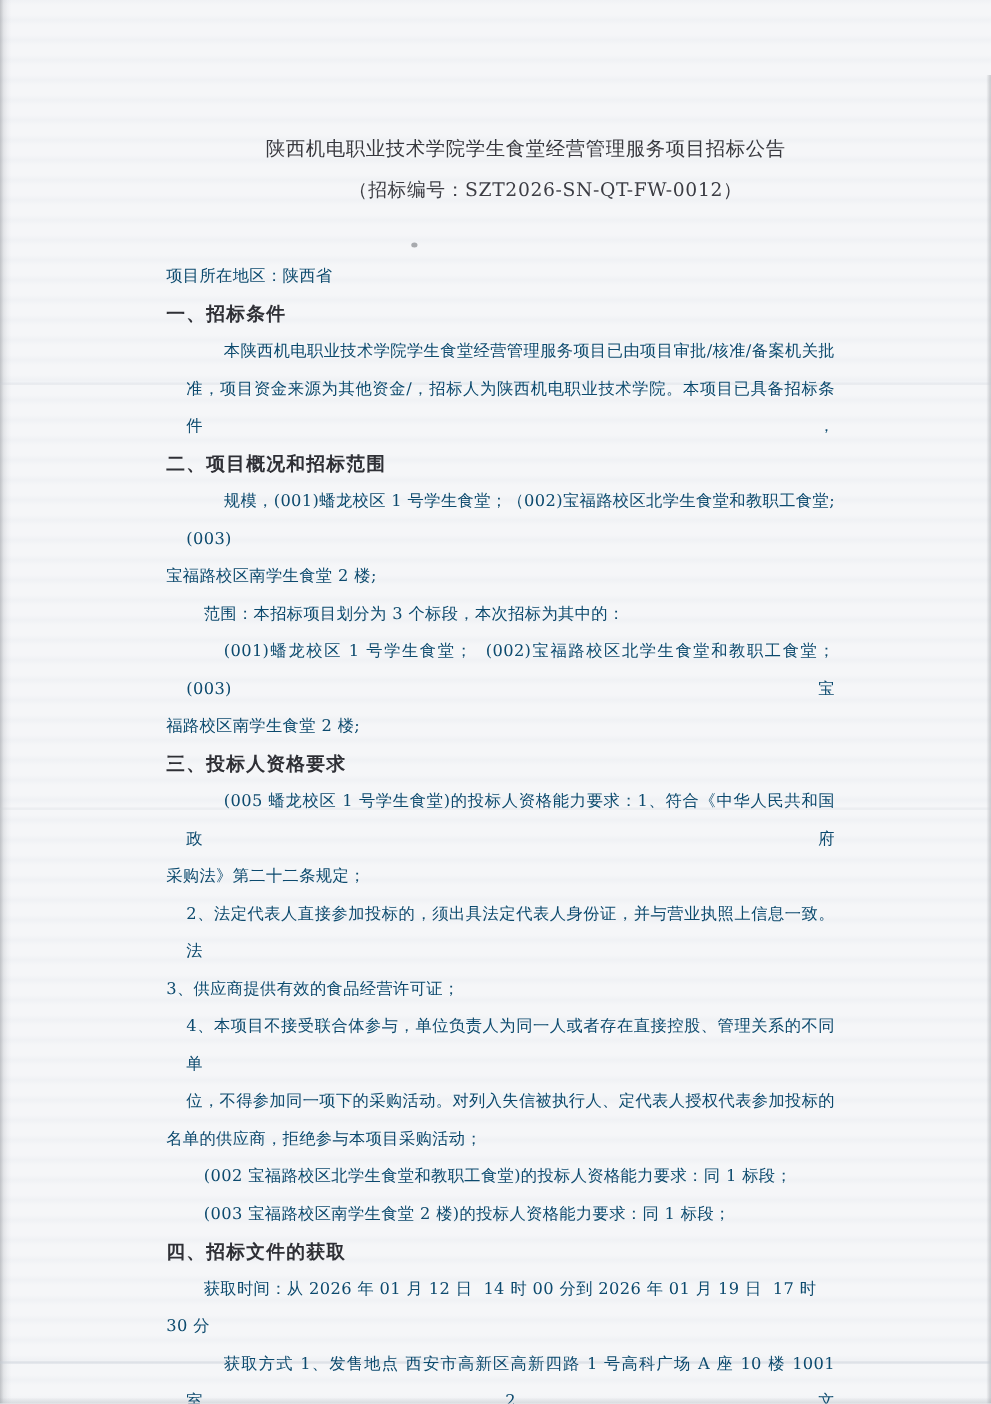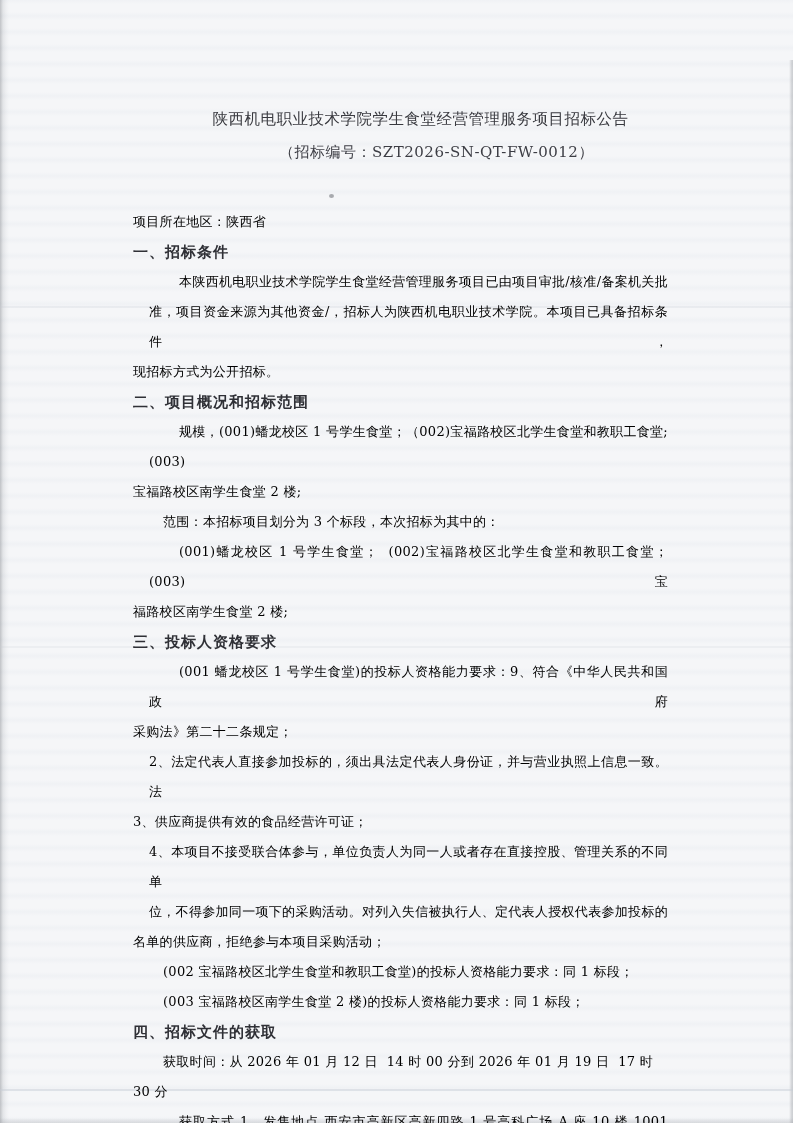--- a/index.html
+++ b/index.html
@@ -69,21 +69,21 @@
     padding-left:40px;
   }
   .content{
     position:absolute;top:207px;left:133px;width:535px;
   }
   .line{
     line-height:30px;
     font-size:13px;
     letter-spacing:0.3px;
     white-space:pre-wrap;
-    color:#000000;
+    color:#0c4a6e;
   }
   .h{
     font-family:"Liberation Sans","DejaVu Sans",sans-serif;
     font-weight:700;
     font-size:15px;
     letter-spacing:1px;
     color:#2f3036;
   }
   .ind{text-indent:30px;}
   .jf{text-align:justify;text-align-last:justify;margin-left:16px;}
@@ -102,29 +102,28 @@
   <div class="artifact-dot"></div>
 
   <div class="doc-title">陕西机电职业技术学院学生食堂经营管理服务项目招标公告</div>
   <div class="doc-subtitle">（招标编号：SZT2026-SN-QT-FW-0012）</div>
 
   <div class="content">
     <div class="line">项目所在地区：陕西省</div>
     <div class="line h">一、招标条件</div>
     <div class="line ind jf">本陕西机电职业技术学院学生食堂经营管理服务项目已由项目审批/核准/备案机关批</div>
     <div class="line jf">准，项目资金来源为其他资金/，招标人为陕西机电职业技术学院。本项目已具备招标条件，</div>
-    <div class="line">现招标方式为公开招标。</div>
     <div class="line h">二、项目概况和招标范围</div>
     <div class="line ind jf">规模，(001)蟠龙校区 1 号学生食堂；（002)宝福路校区北学生食堂和教职工食堂;(003)</div>
     <div class="line">宝福路校区南学生食堂 2 楼;</div>
     <div class="line ind">范围：本招标项目划分为 3 个标段，本次招标为其中的：</div>
     <div class="line ind jf">(001)蟠龙校区 1 号学生食堂；  (002)宝福路校区北学生食堂和教职工食堂；  (003)宝</div>
     <div class="line">福路校区南学生食堂 2 楼;</div>
     <div class="line h">三、投标人资格要求</div>
-    <div class="line ind jf">(001 蟠龙校区 1 号学生食堂)的投标人资格能力要求：9、符合《中华人民共和国政府</div>
+    <div class="line ind jf">(005 蟠龙校区 1 号学生食堂)的投标人资格能力要求：1、符合《中华人民共和国政府</div>
     <div class="line">采购法》第二十二条规定；</div>
     <div class="line jf">2、法定代表人直接参加投标的，须出具法定代表人身份证，并与营业执照上信息一致。法</div>
     <div class="line">3、供应商提供有效的食品经营许可证；</div>
     <div class="line jf">4、本项目不接受联合体参与，单位负责人为同一人或者存在直接控股、管理关系的不同单</div>
     <div class="line jf">位，不得参加同一项下的采购活动。对列入失信被执行人、定代表人授权代表参加投标的</div>
     <div class="line">名单的供应商，拒绝参与本项目采购活动；</div>
     <div class="line ind">(002 宝福路校区北学生食堂和教职工食堂)的投标人资格能力要求：同 1 标段；</div>
     <div class="line ind">(003 宝福路校区南学生食堂 2 楼)的投标人资格能力要求：同 1 标段；</div>
     <div class="line h">四、招标文件的获取</div>
     <div class="line ind">获取时间：从 2026 年 01 月 12 日  14 时 00 分到 2026 年 01 月 19 日  17 时 30 分</div>

